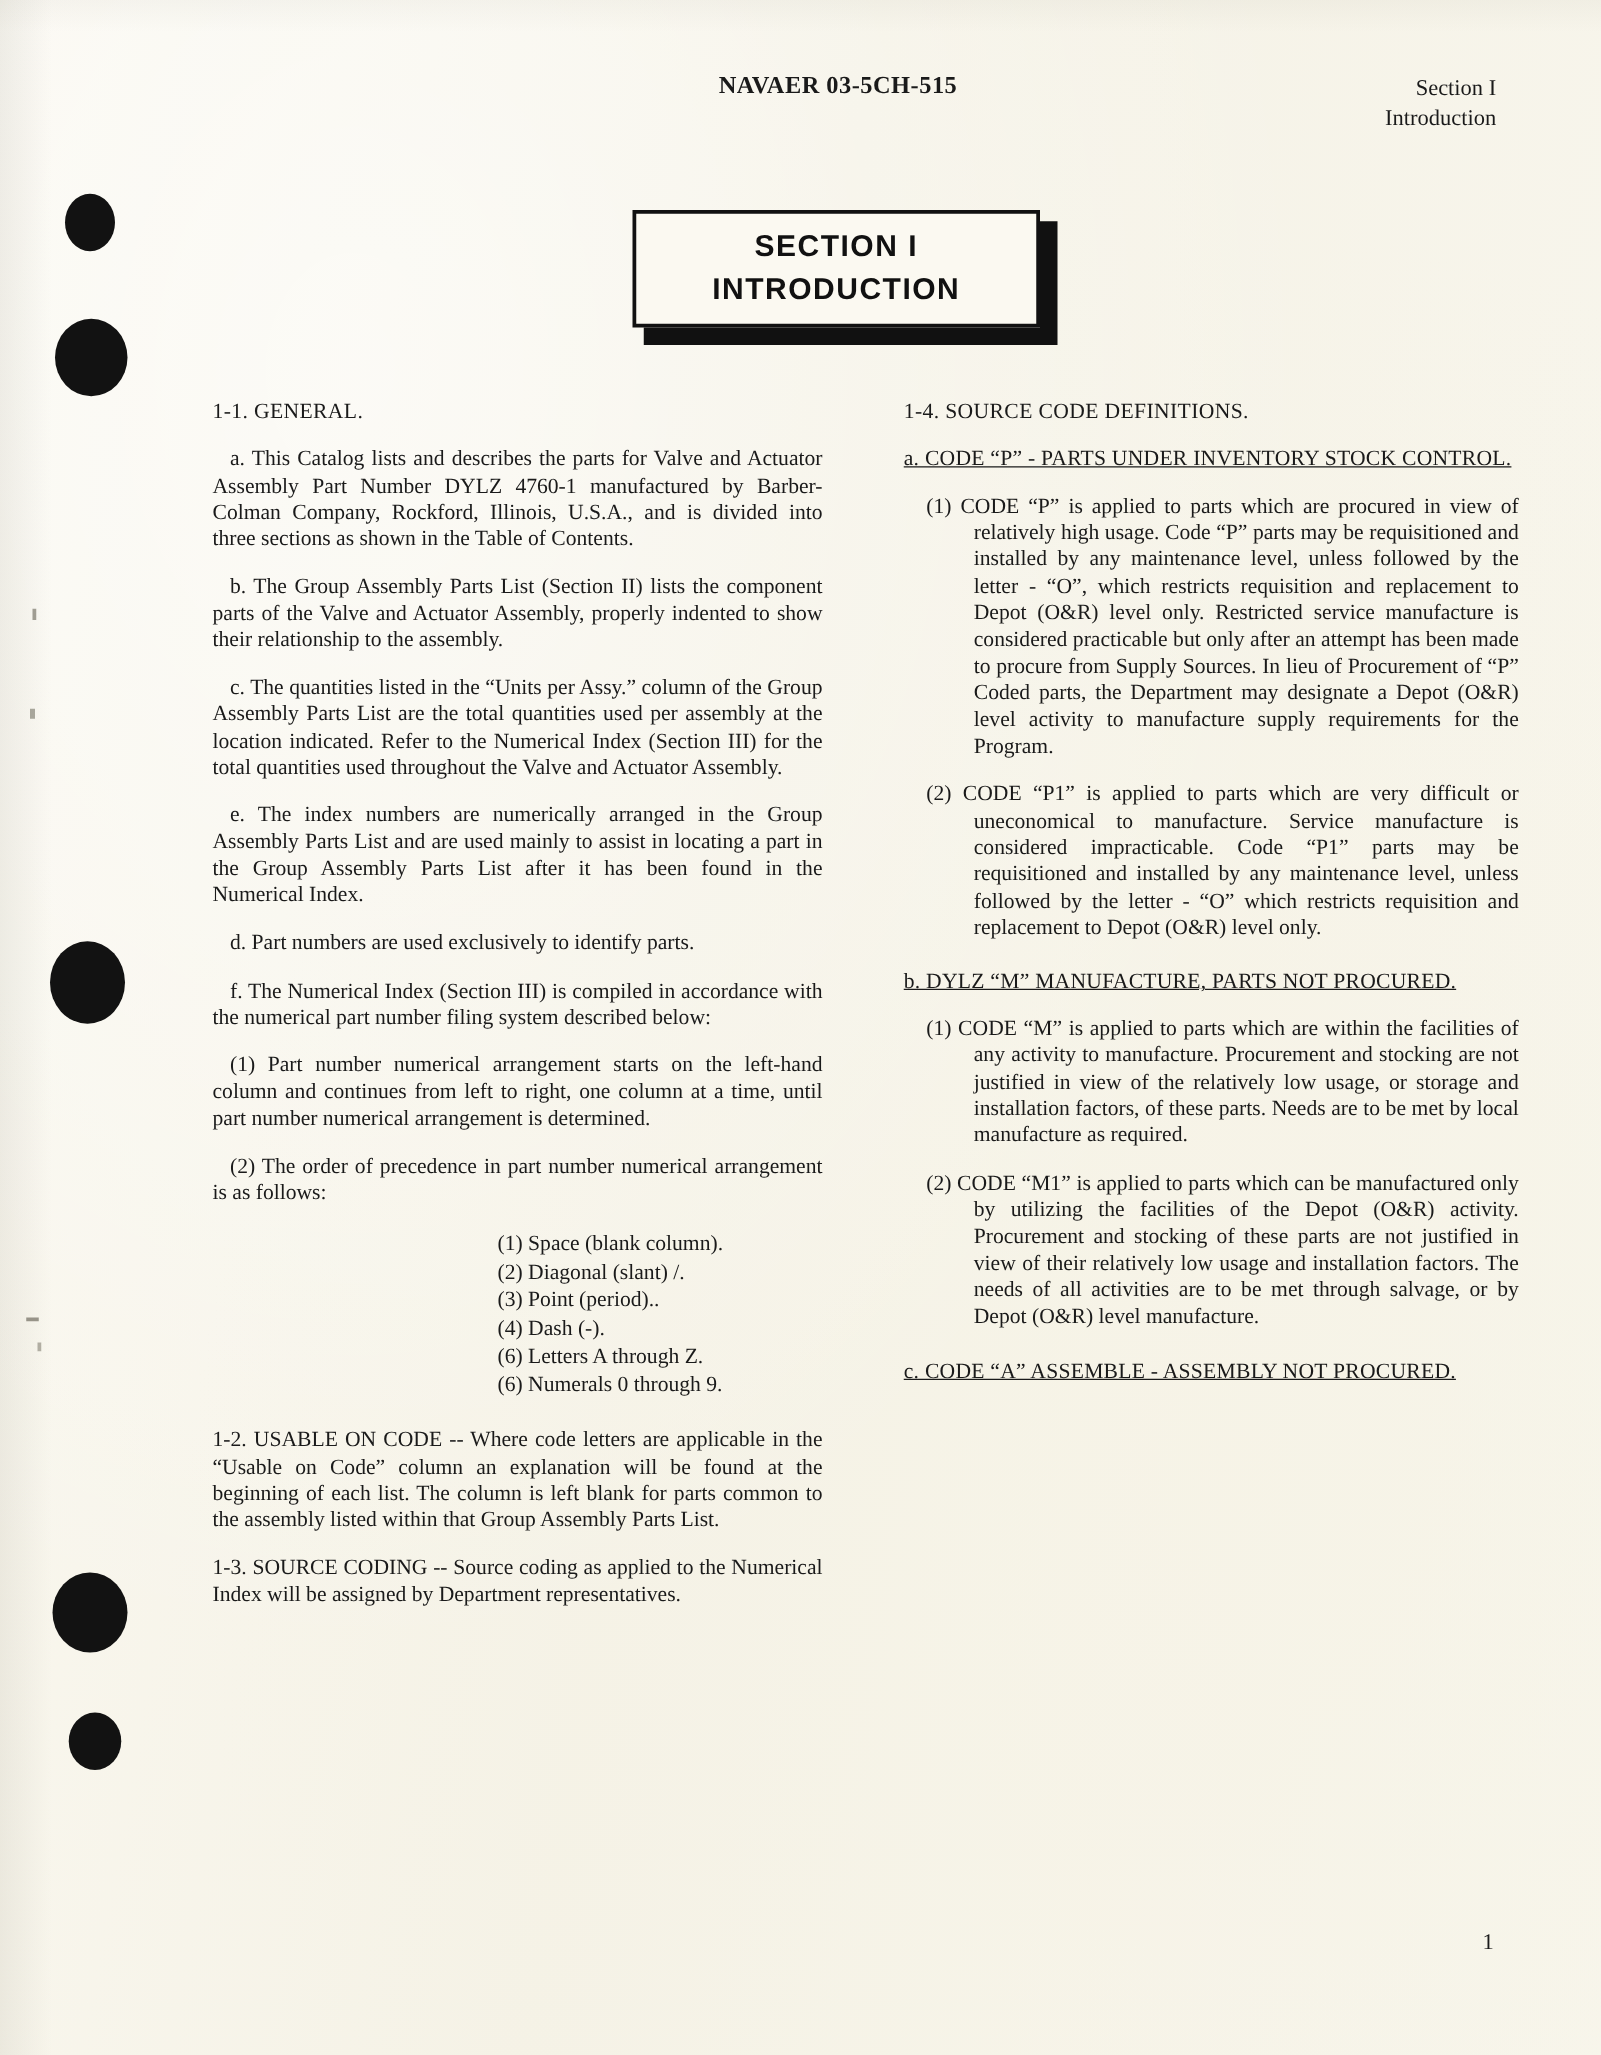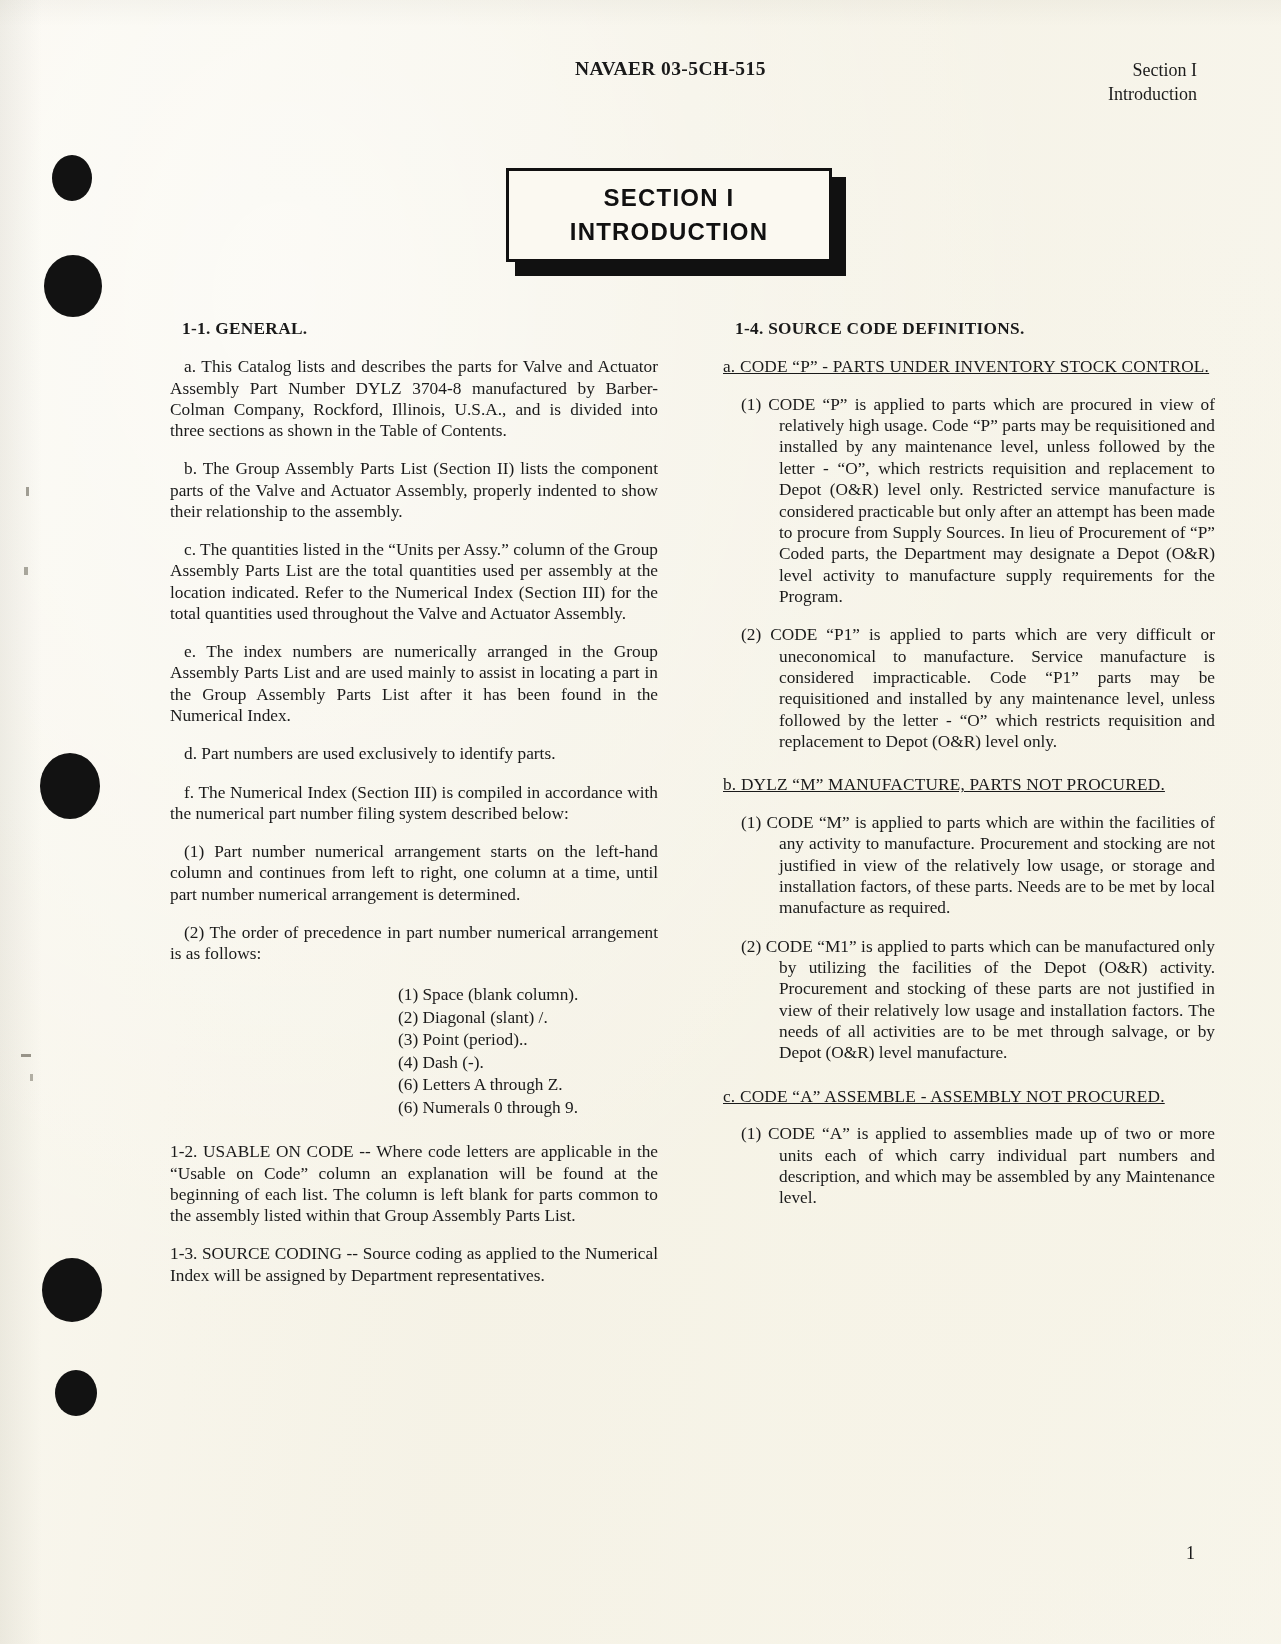--- a/index.html
+++ b/index.html
@@ -111,23 +111,23 @@
     position: absolute;
     top: 318px;
     width: 488px;
     font-size: 17.3px;
     line-height: 1.23;
   }
   .col-left  { left: 170px; }
   .col-right { left: 723px; width: 492px; }
 
   .heading {
-    font-weight: bold;
+    font-weight: normal;
     letter-spacing: 0.3px;
-    margin: 0 0 17px 12px;
+    margin: 0 0 17px 0;
   }
   .para {
     margin: 0 0 17px 0;
     text-align: justify;
     text-indent: 14px;
     hyphens: none;
   }
   .para:last-child { margin-bottom: 0; }
   .para-block {
     margin: 0 0 17px 0;
@@ -210,21 +210,21 @@
   <div class="title-box-wrap">
     <div class="title-box-shadow"></div>
     <div class="title-box">
       <div class="title-line">SECTION  I</div>
       <div class="title-line">INTRODUCTION</div>
     </div>
   </div>
 
   <div class="col col-left">
     <div class="heading">1-1. GENERAL.</div>
-    <p class="para">a. This Catalog lists and describes the parts for Valve and Actuator Assembly Part Number DYLZ 3704-8 manufactured by Barber-Colman Company, Rockford, Illinois, U.S.A., and is divided into three sections as shown in the Table of Contents.</p>
+    <p class="para">a. This Catalog lists and describes the parts for Valve and Actuator Assembly Part Number DYLZ 4760-1 manufactured by Barber-Colman Company, Rockford, Illinois, U.S.A., and is divided into three sections as shown in the Table of Contents.</p>
     <p class="para">b. The Group Assembly Parts List (Section II) lists the component parts of the Valve and Actuator Assembly, properly indented to show their relationship to the assembly.</p>
     <p class="para">c. The quantities listed in the “Units per Assy.” column of the Group Assembly Parts List are the total quantities used per assembly at the location indicated. Refer to the Numerical Index (Section III) for the total quantities used throughout the Valve and Actuator Assembly.</p>
     <p class="para">e. The index numbers are numerically arranged in the Group Assembly Parts List and are used mainly to assist in locating a part in the Group Assembly Parts List after it has been found in the Numerical Index.</p>
     <p class="para">d. Part numbers are used exclusively to identify parts.</p>
     <p class="para">f. The Numerical Index (Section III) is compiled in accordance with the numerical part number filing system described below:</p>
     <p class="para">(1) Part number numerical arrangement starts on the left-hand column and continues from left to right, one column at a time, until part number numerical arrangement is determined.</p>
     <p class="para">(2) The order of precedence in part number numerical arrangement is as follows:</p>
     <ul class="precedence">
       <li>(1) Space (blank column).</li>
       <li>(2) Diagonal (slant) /.</li>
@@ -242,17 +242,16 @@
 
     <div class="code-head">a. CODE “P” - PARTS UNDER INVENTORY STOCK CONTROL.</div>
     <p class="code-item">(1) CODE “P” is applied to parts which are procured in view of relatively high usage. Code “P” parts may be requisitioned and installed by any maintenance level, unless followed by the letter - “O”, which restricts requisition and replacement to Depot (O&amp;R) level only. Restricted service manufacture is considered practicable but only after an attempt has been made to procure from Supply Sources. In lieu of Procurement of “P” Coded parts, the Department may designate a Depot (O&amp;R) level activity to manufacture supply requirements for the Program.</p>
     <p class="code-item">(2) CODE “P1” is applied to parts which are very difficult or uneconomical to manufacture. Service manufacture is considered impracticable. Code “P1” parts may be requisitioned and installed by any maintenance level, unless followed by the letter - “O” which restricts requisition and replacement to Depot (O&amp;R) level only.</p>
 
     <div class="code-head gap-top">b. DYLZ “M” MANUFACTURE, PARTS NOT PROCURED.</div>
     <p class="code-item">(1) CODE “M” is applied to parts which are within the facilities of any activity to manufacture. Procurement and stocking are not justified in view of the relatively low usage, or storage and installation factors, of these parts. Needs are to be met by local manufacture as required.</p>
     <p class="code-item">(2) CODE “M1” is applied to parts which can be manufactured only by utilizing the facilities of the Depot (O&amp;R) activity. Procurement and stocking of these parts are not justified in view of their relatively low usage and installation factors. The needs of all activities are to be met through salvage, or by Depot (O&amp;R) level manufacture.</p>
 
     <div class="code-head gap-top">c. CODE “A” ASSEMBLE - ASSEMBLY NOT PROCURED.</div>
-    <p class="code-item">(1) CODE “A” is applied to assemblies made up of two or more units each of which carry individual part numbers and description, and which may be assembled by any Maintenance level.</p>
   </div>
 
   <div class="page-number">1</div>
 </div>
 
 </body></html>

